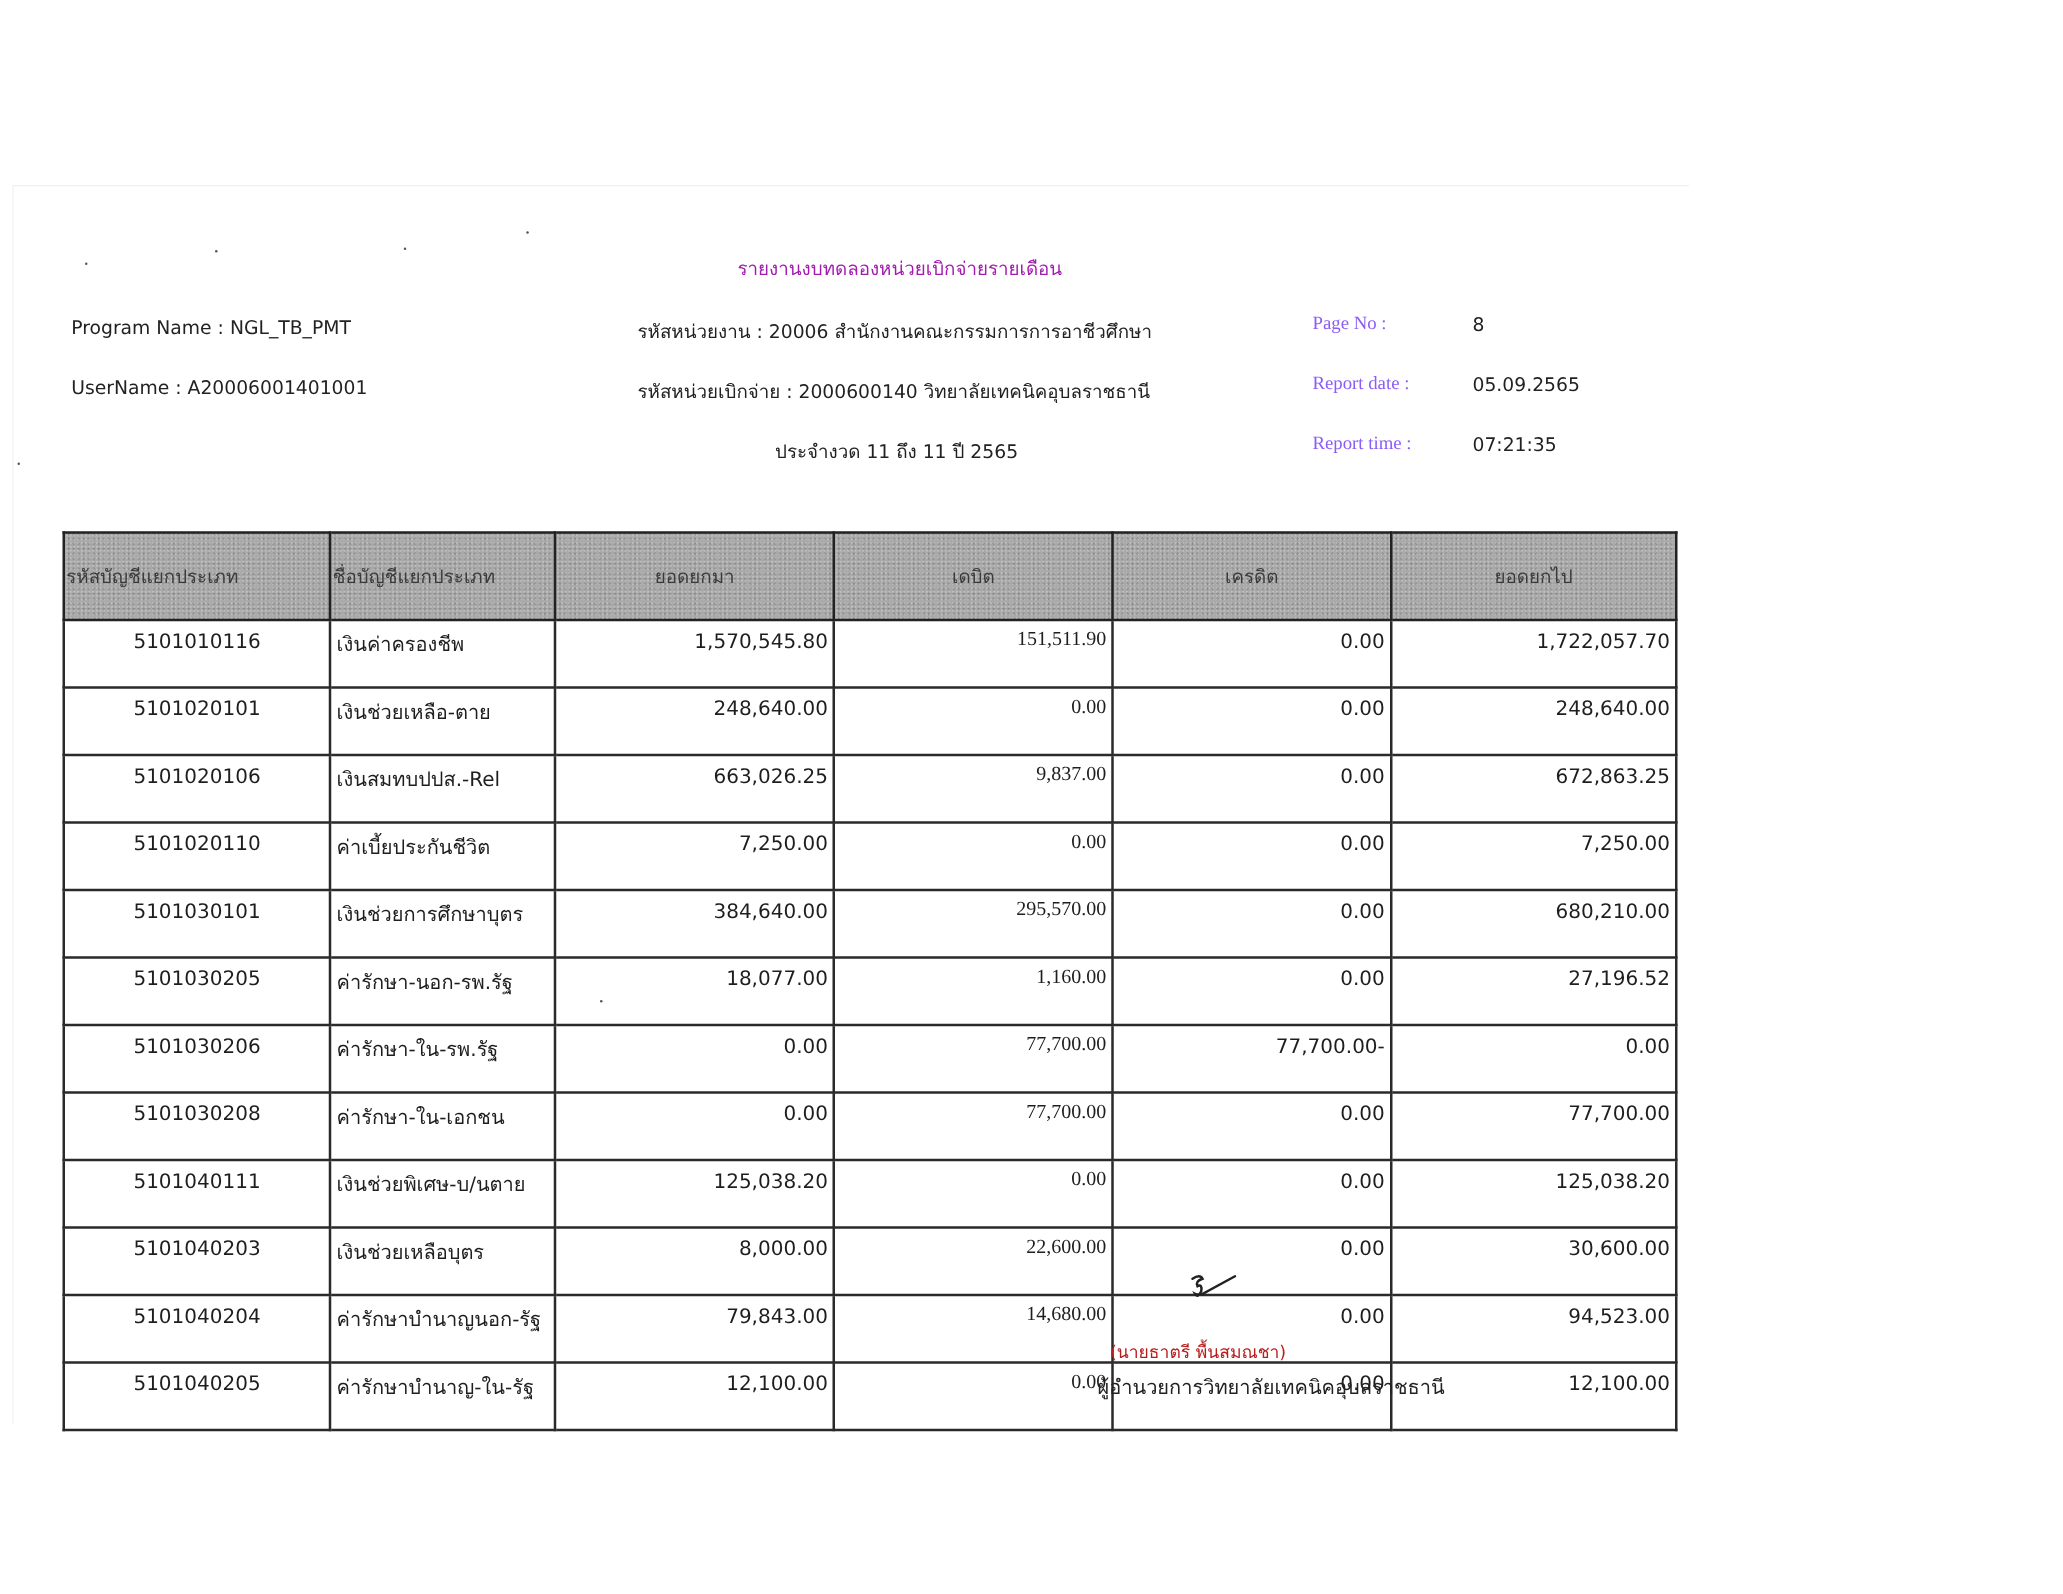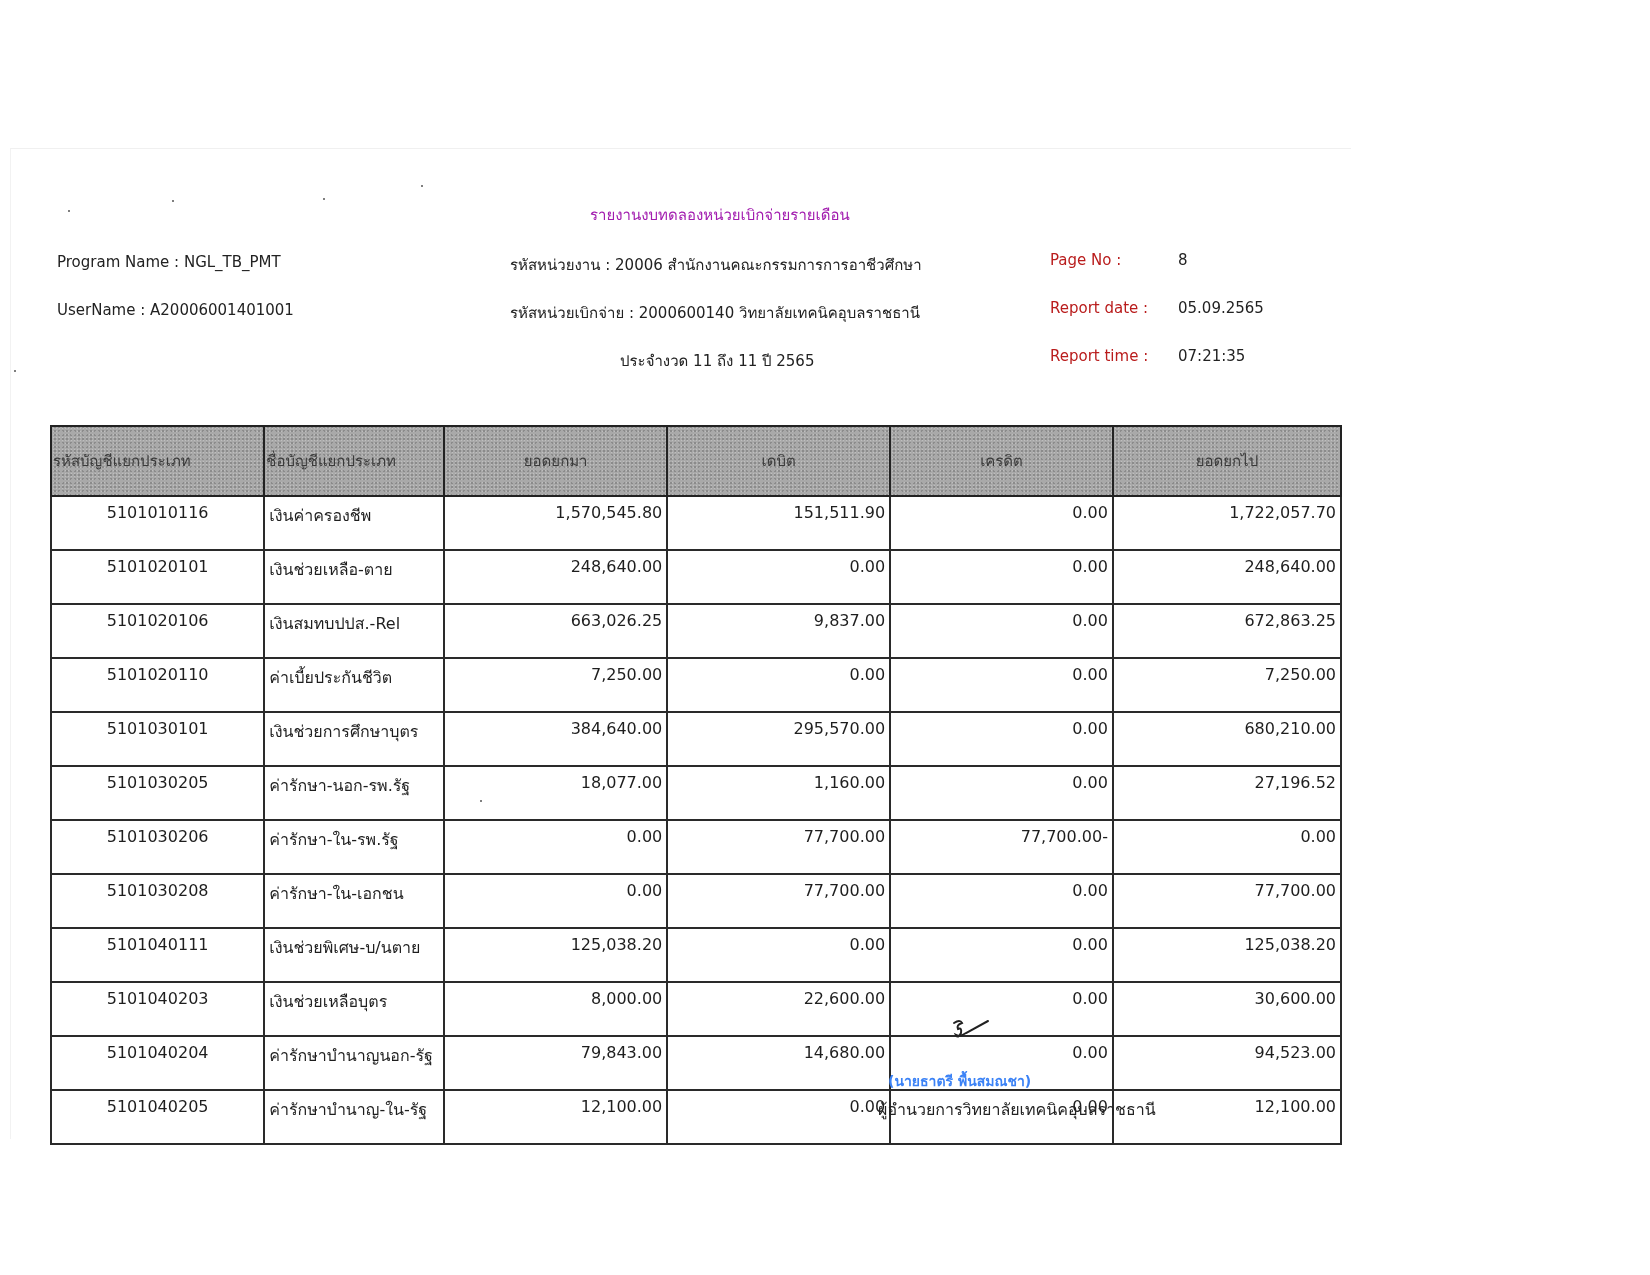--- a/index.html
+++ b/index.html
@@ -38,22 +38,23 @@
       font-size: 15px;
       color: #222;
       white-space: nowrap;
     }
     .meta-label { display: inline-block; }
     .meta-value { display: inline-block; }
     .right-label {
       position: absolute;
       left: 1050px;
       font-size: 15px;
-      color: #b91c1c;
-      white-space: nowrap;
+      color: #8b5cf6;
+      white-space: nowrap;
+      font-family: Liberation Serif, serif;
     }
     .right-value {
       position: absolute;
       left: 1178px;
       font-size: 15px;
       color: #222;
       white-space: nowrap;
     }
     table.report {
       position: absolute;
@@ -85,37 +86,37 @@
       border: 2px solid #2a2a2a;
       vertical-align: top;
       padding: 6px 4px 0 4px;
       color: #1e1e1e;
       white-space: nowrap;
     }
     td.code { width: 205px; text-align: center; }
     td.name { width: 170px; text-align: left; }
     td.num { text-align: right; }
     td.c-bf { width: 215px; }
-    td.c-dr { width: 215px; }
+    td.c-dr { width: 215px; font-family: Liberation Serif, serif; }
     td.c-cr { width: 215px; }
     td.c-cf { width: 220px; }
     .signature-mark {
       position: absolute;
       left: 948px;
       top: 1017px;
       width: 46px;
       height: 28px;
     }
     .signer-name {
       position: absolute;
       left: 888px;
       top: 1070px;
       font-size: 14px;
-      font-weight: bold;
-      color: #3b82f6;
+      font-weight: normal;
+      color: #b91c1c;
       white-space: nowrap;
     }
     .signer-position {
       position: absolute;
       left: 830px;
       top: 1097px;
       font-size: 16px;
       color: #222;
       white-space: nowrap;
       margin-left: 48px;

